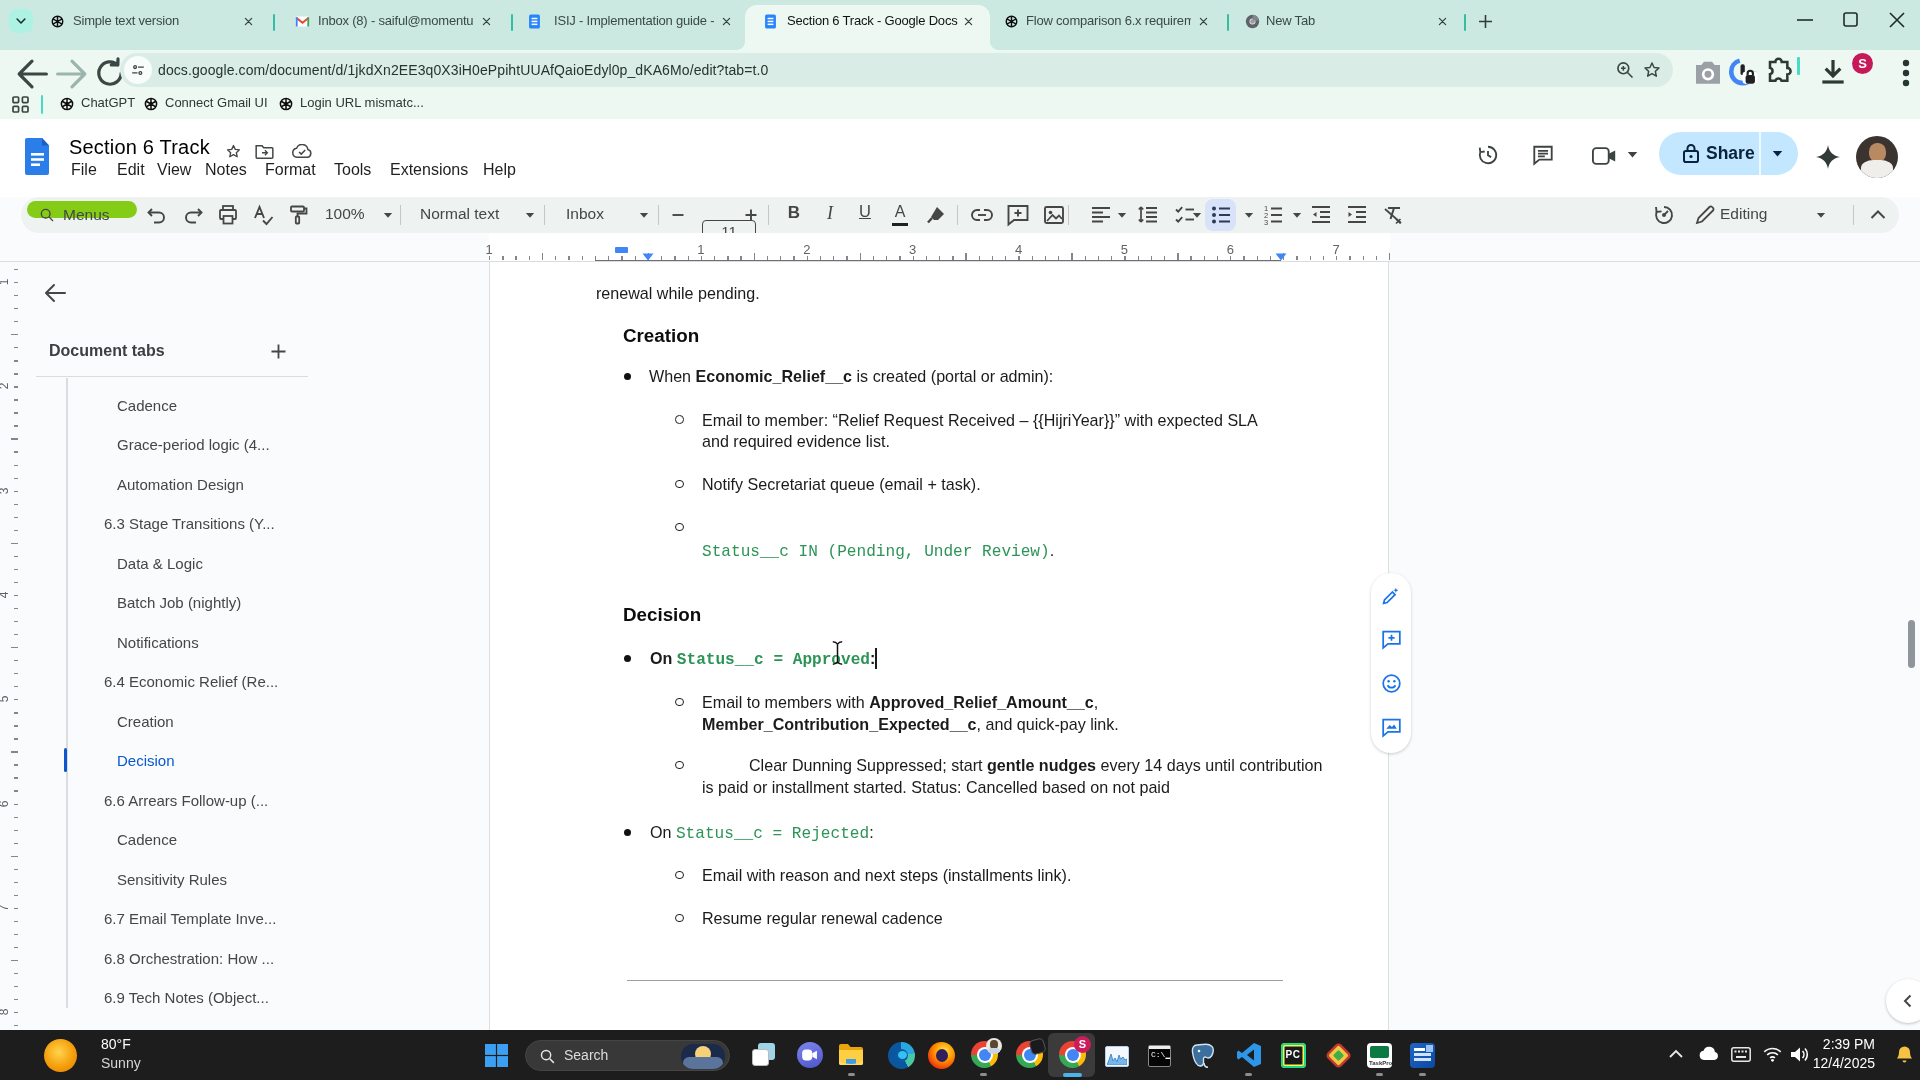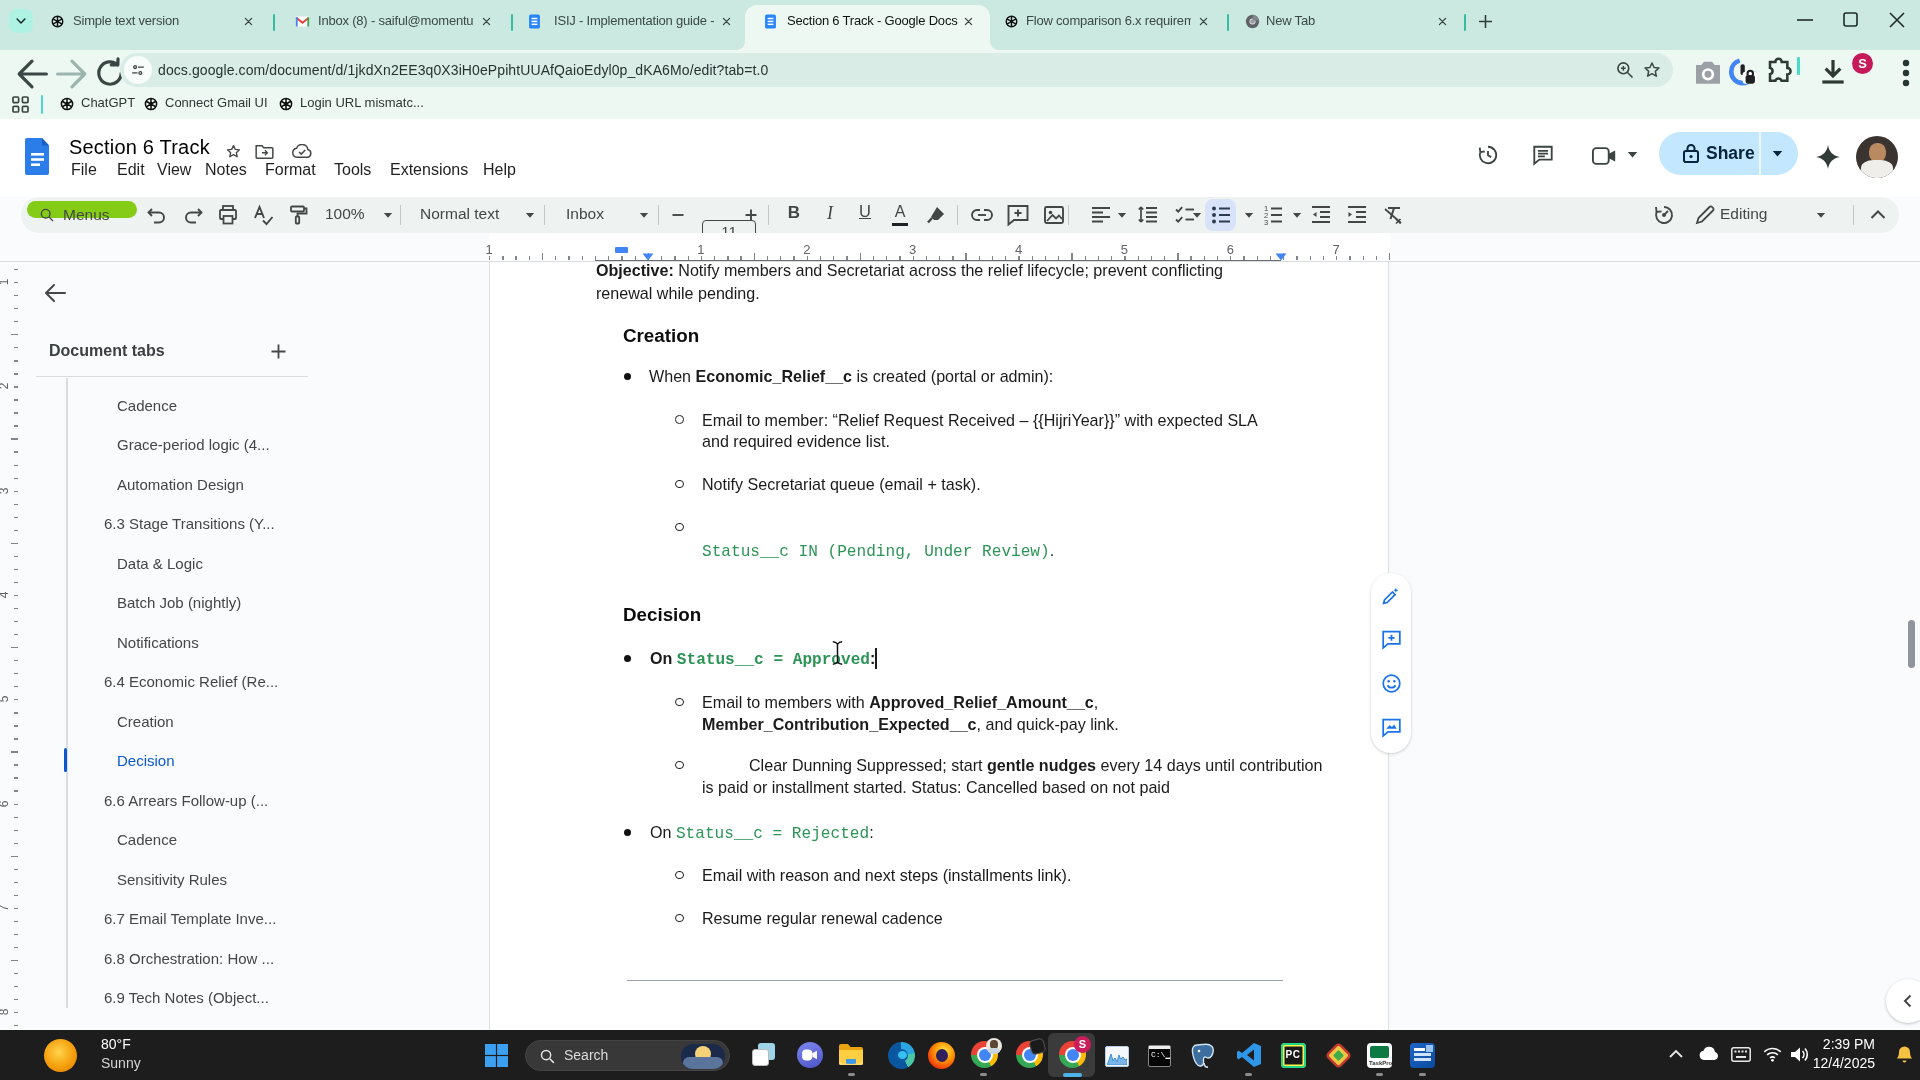--- a/index.html
+++ b/index.html
@@ -698,21 +698,20 @@
       <div style="position:absolute; left:14px; top:724.025px; width:4px; height:1.3px; background:#80868b;"></div>
       <div style="position:absolute; left:14px; top:737.0625px; width:4px; height:1.3px; background:#80868b;"></div>
       <div class="rnum" style="left:1px; top:743.1px; font-size:12px; color:#5f6368; transform:rotate(-90deg);">8</div>
       <div style="position:absolute; left:14px; top:750.1px; width:4px; height:1.3px; background:#80868b;"></div>
       <div style="position:absolute; left:14px; top:763.1374999999999px; width:4px; height:1.3px; background:#80868b;"></div>
     </div>
   </div>
 
 <div id="canvas">
   <div id="page">
-    <div class="dl" style="left:106px; top:-1px;"><b>Objective:</b> Notify members and Secretariat across the relief lifecycle; prevent conflicting</div>
     <div class="dl" style="left:106px; top:21.5px;">renewal while pending.</div>
     <div class="h3" style="left:133px; top:62.5px;">Creation</div>
     <div class="bu1" style="top:111px;"></div>
     <div class="dl" style="left:159px; top:105px;">When <b>Economic_Relief__c</b> is created (portal or admin):</div>
     <div class="bu2" style="top:153px;"></div>
     <div class="dl" style="left:212px; top:148.5px;">Email to member: “Relief Request Received – {{HijriYear}}” with expected SLA</div>
     <div class="dl" style="left:212px; top:170px;">and required evidence list.</div>
     <div class="bu2" style="top:217.5px;"></div>
     <div class="dl" style="left:212px; top:213px;">Notify Secretariat queue (email + task).</div>
     <div class="bu2" style="top:260.5px;"></div>

